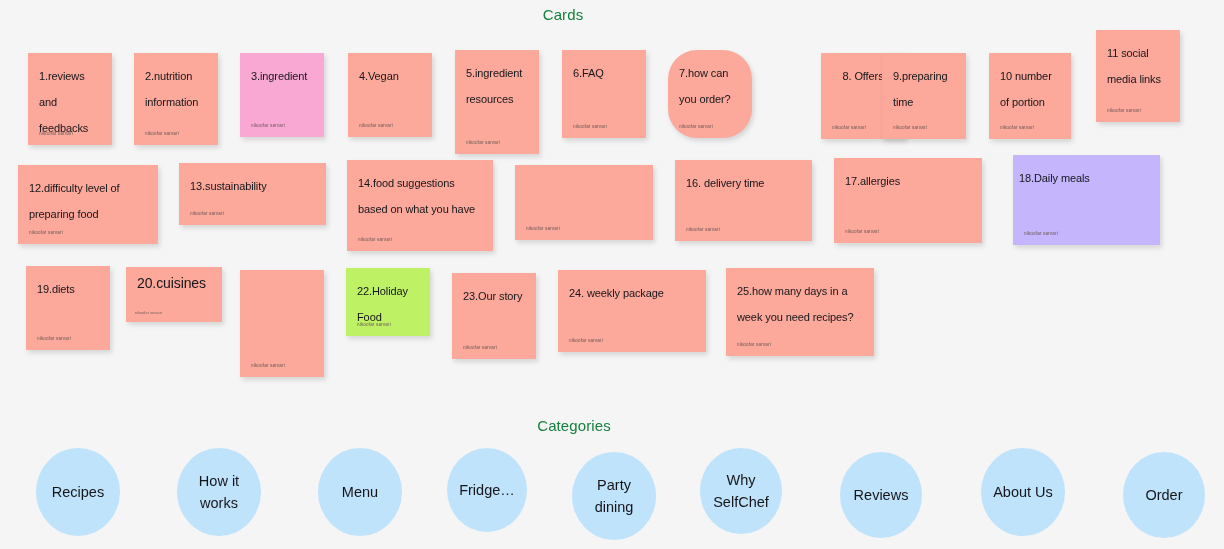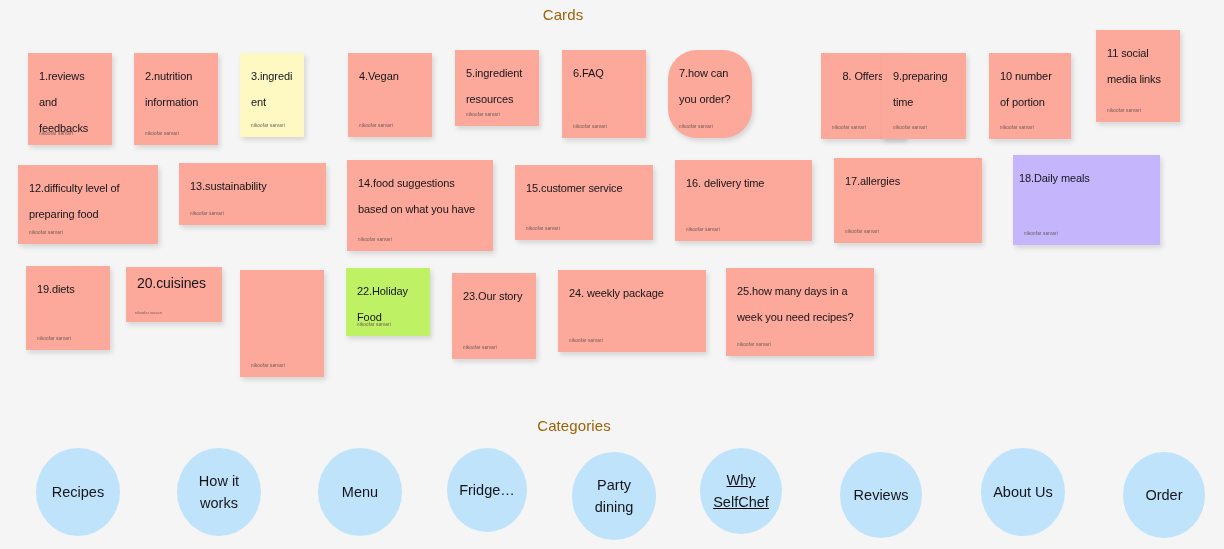--- a/index.html
+++ b/index.html
@@ -14,21 +14,21 @@
     overflow: hidden;
     position: relative;
   }
   .board {
     position: absolute;
     inset: 0;
   }
   .section-title {
     position: absolute;
     font-size: 15px;
-    color: #a16207;
+    color: #15803d;
     letter-spacing: 0.1px;
     white-space: nowrap;
     transform: translateX(-50%);
   }
   #cards-title { left: 563px; top: 6px; }
   #categories-title { left: 574px; top: 417px; }
 
   .card {
     position: absolute;
     background: #FCA89A;
@@ -93,29 +93,29 @@
 
   <div id="cards-layer">
       <div class="card" style="left: 28px; top: 53px; width: 84px; height: 92px; background: rgb(252, 168, 154);">
         <div class="card-title">1.reviews and feedbacks</div>
         <div class="card-author">nikoofar sarvari</div>
       </div>
       <div class="card" style="left: 134px; top: 53px; width: 84px; height: 92px; background: rgb(252, 168, 154);">
         <div class="card-title">2.nutrition information</div>
         <div class="card-author">nikoofar sarvari</div>
       </div>
-      <div class="card" style="left: 240px; top: 53px; width: 64px; height: 84px; background: #fef9c3;">
+      <div class="card" style="left: 240px; top: 53px; width: 84px; height: 84px; background: #f9a8d4;">
         <div class="card-title">3.ingredient</div>
         <div class="card-author">nikoofar sarvari</div>
       </div>
       <div class="card" style="left: 348px; top: 53px; width: 84px; height: 84px; background: rgb(252, 168, 154);">
         <div class="card-title">4.Vegan</div>
         <div class="card-author">nikoofar sarvari</div>
       </div>
-      <div class="card" style="left: 455px; top: 50px; width: 84px; height: 76px; background: rgb(252, 168, 154);">
+      <div class="card" style="left: 455px; top: 50px; width: 84px; height: 104px; background: rgb(252, 168, 154);">
         <div class="card-title">5.ingredient resources</div>
         <div class="card-author">nikoofar sarvari</div>
       </div>
       <div class="card" style="left: 562px; top: 50px; width: 84px; height: 88px; background: rgb(252, 168, 154);">
         <div class="card-title">6.FAQ</div>
         <div class="card-author">nikoofar sarvari</div>
       </div>
       <div class="card" style="left: 668px; top: 50px; width: 84px; height: 88px; background: rgb(252, 168, 154); border-radius: 29px;">
         <div class="card-title">7.how can you order?</div>
         <div class="card-author">nikoofar sarvari</div>
@@ -142,21 +142,20 @@
       </div>
       <div class="card" style="left: 179px; top: 163px; width: 147px; height: 62px; background: rgb(252, 168, 154);">
         <div class="card-title">13.sustainability</div>
         <div class="card-author">nikoofar sarvari</div>
       </div>
       <div class="card" style="left: 347px; top: 160px; width: 146px; height: 91px; background: rgb(252, 168, 154);">
         <div class="card-title">14.food suggestions based on what you have</div>
         <div class="card-author">nikoofar sarvari</div>
       </div>
       <div class="card" style="left: 515px; top: 165px; width: 138px; height: 75px; background: rgb(252, 168, 154);">
-        <div class="card-title">15.customer service</div>
         <div class="card-author">nikoofar sarvari</div>
       </div>
       <div class="card" style="left: 675px; top: 160px; width: 137px; height: 81px; background: rgb(252, 168, 154);">
         <div class="card-title">16. delivery time</div>
         <div class="card-author">nikoofar sarvari</div>
       </div>
       <div class="card" style="left: 834px; top: 158px; width: 148px; height: 85px; background: rgb(252, 168, 154);">
         <div class="card-title">17.allergies</div>
         <div class="card-author">nikoofar sarvari</div>
       </div>
@@ -204,21 +203,21 @@
       </div>
       <div class="circle" style="left: 318px; top: 448px; width: 84px; height: 88px; background: rgb(191, 227, 251);">
         <div class="circle-label">Menu</div>
       </div>
       <div class="circle" style="left: 447px; top: 448px; width: 80px; height: 84px; background: rgb(191, 227, 251);">
         <div class="circle-label">Fridge…</div>
       </div>
       <div class="circle" style="left: 572px; top: 452px; width: 84px; height: 88px; background: rgb(191, 227, 251);">
         <div class="circle-label">Party dining</div>
       </div>
-      <div class="circle" style="left: 700px; top: 448px; width: 82px; height: 86px; background: rgb(191, 227, 251); text-decoration: underline;">
+      <div class="circle" style="left: 700px; top: 448px; width: 82px; height: 86px; background: rgb(191, 227, 251);">
         <div class="circle-label">Why SelfChef</div>
       </div>
       <div class="circle" style="left: 840px; top: 452px; width: 82px; height: 86px; background: rgb(191, 227, 251);">
         <div class="circle-label">Reviews</div>
       </div>
       <div class="circle" style="left: 981px; top: 448px; width: 84px; height: 88px; background: rgb(191, 227, 251);">
         <div class="circle-label">About Us</div>
       </div>
       <div class="circle" style="left: 1123px; top: 452px; width: 82px; height: 86px; background: rgb(191, 227, 251);">
         <div class="circle-label">Order</div>

